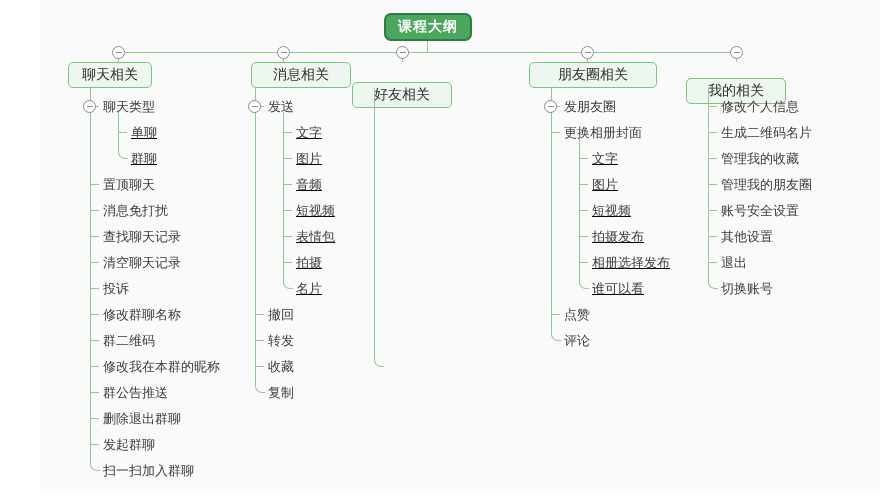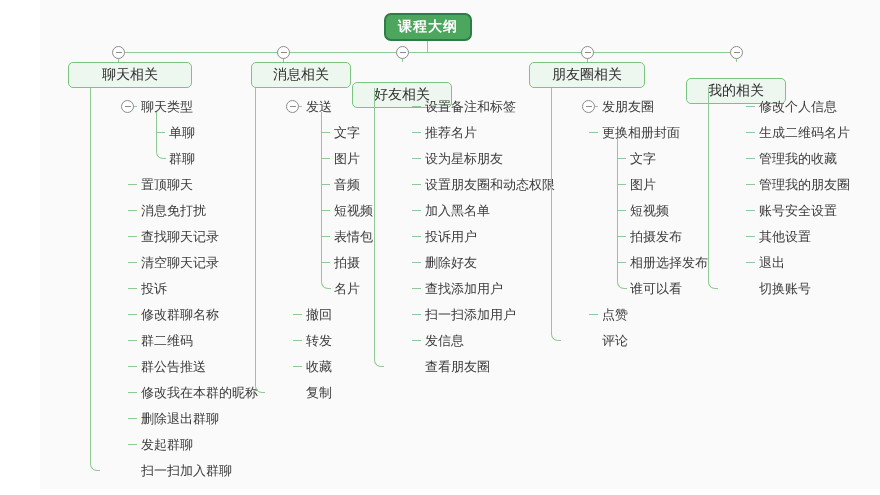--- a/index.html
+++ b/index.html
@@ -21,27 +21,27 @@
     border-left:1.5px solid #8fc993;border-bottom:1.5px solid #8fc993;
     border-bottom-left-radius:7px;}
 
   
   .branch-box{position:absolute;height:26px;background:#eef7ef;
     border:1.5px solid #7ac47f;border-radius:5px;box-sizing:border-box;
     display:flex;align-items:center;justify-content:center;
     color:#2f2f2f;font-size:14px;cursor:pointer;}
 
   
-  .branch-items{position:absolute;width:220px;margin-left:38px;}
+  .branch-items{position:absolute;width:220px;}
   .row{position:relative;height:26px;line-height:26px;padding-left:13px;
     font-size:13px;color:#3b3b3b;white-space:nowrap;cursor:pointer;}
   .row::before{content:'';position:absolute;left:0;top:12px;width:9px;height:0;
     border-top:1.5px solid #8fc993;}
   .row.last::before{display:none;}
-  .kids{position:relative;margin-left:28px;}
+  .kids{position:relative;margin-left:28px;text-decoration:underline;}
   .kvline{position:absolute;left:0;top:-8px;width:10px;box-sizing:border-box;
     border-left:1.5px solid #8fc993;border-bottom:1.5px solid #8fc993;
     border-bottom-left-radius:7px;}
 
   
   .ccircle{position:absolute;width:13px;height:13px;border-radius:50%;
     background:#ffffff;border:1px solid #8c8c8c;box-sizing:border-box;
     z-index:5;cursor:pointer;}
   .ccircle::before{content:'';position:absolute;left:2.5px;top:4.9px;width:6px;height:0;
     border-top:1px solid #8c8c8c;}
@@ -61,46 +61,46 @@
   <div class="vstub" style="left:283px;top:53px;height:9px;"></div>
   <div class="vstub" style="left:402px;top:53px;height:9px;"></div>
   <div class="vstub" style="left:587px;top:53px;height:9px;"></div>
   <div class="vstub" style="left:736px;top:53px;height:9px;"></div>
   <span class="ccircle" style="left:112px;top:46px;"></span>
   <span class="ccircle" style="left:277px;top:46px;"></span>
   <span class="ccircle" style="left:396px;top:46px;"></span>
   <span class="ccircle" style="left:581px;top:46px;"></span>
   <span class="ccircle" style="left:730px;top:46px;"></span>
 
-  <div class="branch-box" style="left:68px;top:62px;width:124px;">聊天相关</div>
+  <div class="branch-box" style="left:68px;top:62px;width:84px;">聊天相关</div>
   <div class="branch-box" style="left:233px;top:62px;width:100px;margin-left:18px;">消息相关</div>
   <div class="branch-box" style="left:352px;top:62px;width:100px;margin-top:20px;">好友相关</div>
-  <div class="branch-box" style="left:529px;top:62px;width:116px;">朋友圈相关</div>
+  <div class="branch-box" style="left:529px;top:62px;width:128px;">朋友圈相关</div>
   <div class="branch-box" style="left:686px;top:78px;width:100px;">我的相关</div>
 
   <div class="vline" style="left:90px;top:88px;height:383px;"></div>
   <div class="branch-items" style="left:90px;top:94px;">
     <div class="row">
       <span class="ccircle"></span>
       <span>聊天类型</span>
     </div>
     <div class="kids">
       <span class="kvline" style="height:47px;"></span>
       <div class="row">单聊</div>
       <div class="row last">群聊</div>
     </div>
     <div class="row">置顶聊天</div>
     <div class="row">消息免打扰</div>
     <div class="row">查找聊天记录</div>
     <div class="row">清空聊天记录</div>
     <div class="row">投诉</div>
     <div class="row">修改群聊名称</div>
     <div class="row">群二维码</div>
+    <div class="row">修改我在本群的昵称</div>
     <div class="row">群公告推送</div>
-    <div class="row">修改我在本群的昵称</div>
     <div class="row">删除退出群聊</div>
     <div class="row">发起群聊</div>
     <div class="row last">扫一扫加入群聊</div>
   </div>
 
   <div class="vline" style="left:255px;top:88px;height:305px;"></div>
   <div class="branch-items" style="left:255px;top:94px;">
     <div class="row">
       <span class="ccircle"></span>
       <span>发送</span>
@@ -115,33 +115,20 @@
       <div class="row">拍摄</div>
       <div class="row last">名片</div>
     </div>
     <div class="row">撤回</div>
     <div class="row">转发</div>
     <div class="row">收藏</div>
     <div class="row last">复制</div>
   </div>
 
   <div class="vline" style="left:374px;top:88px;height:279px;"></div>
-  <div class="branch-items" style="left:374px;top:94px;">
-    <div class="row">设置备注和标签</div>
-    <div class="row">推荐名片</div>
-    <div class="row">设为星标朋友</div>
-    <div class="row">设置朋友圈和动态权限</div>
-    <div class="row">加入黑名单</div>
-    <div class="row">投诉用户</div>
-    <div class="row">删除好友</div>
-    <div class="row">查找添加用户</div>
-    <div class="row">扫一扫添加用户</div>
-    <div class="row">发信息</div>
-    <div class="row last">查看朋友圈</div>
-  </div>
 
   <div class="vline" style="left:551px;top:88px;height:253px;"></div>
   <div class="branch-items" style="left:551px;top:94px;">
     <div class="row">
       <span class="ccircle"></span>
       <span>发朋友圈</span>
     </div>
     <div class="row">更换相册封面</div>
     <div class="kids">
       <span class="kvline" style="height:151px;"></span>

